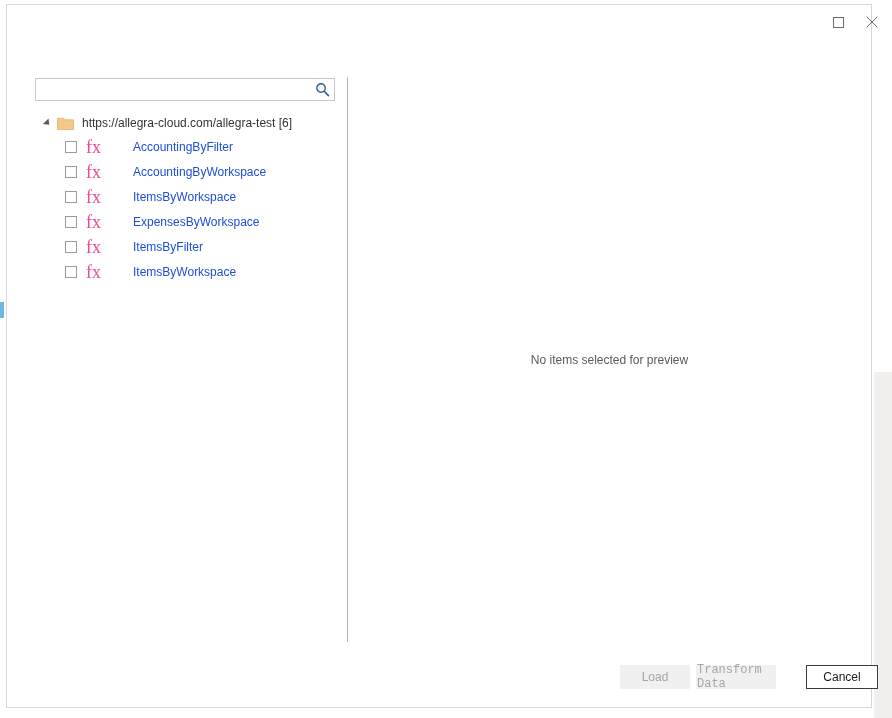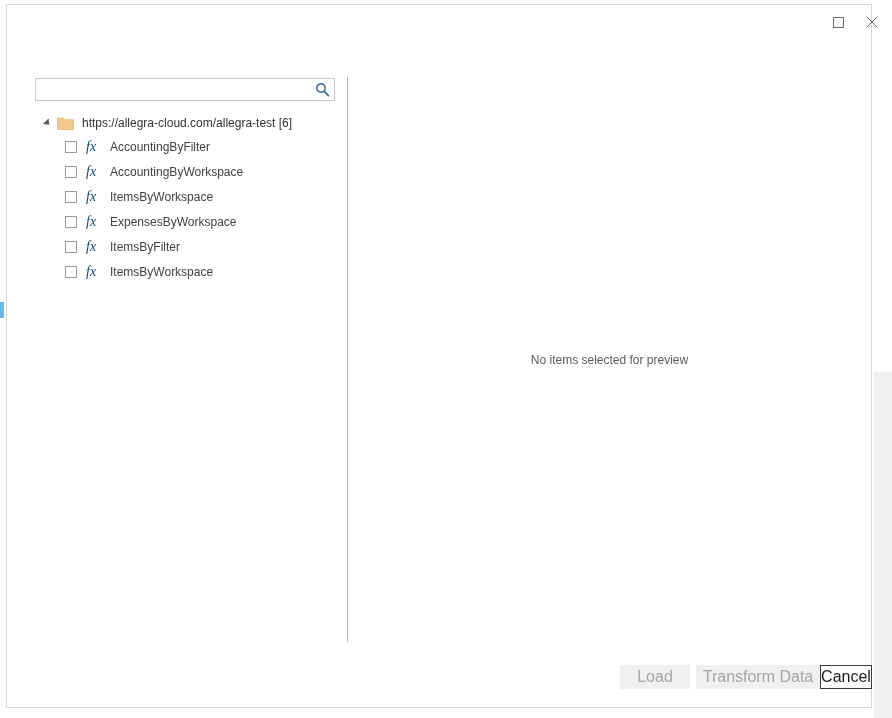--- a/index.html
+++ b/index.html
@@ -184,33 +184,33 @@
     width: 12px; height: 12px;
     border: 1px solid #9a9a9a;
     background: #ffffff;
     box-sizing: border-box;
     flex: 0 0 auto;
     margin-right: 9px;
     cursor: default;
   }
   .fx-icon {
     font-family: "Liberation Serif", serif;
-    font-style: italic;
-    font-size: 14px;
-    color: #0c4a6e;
+    font-size: 18px;
+    color: #ec4899;
     flex: 0 0 auto;
     margin-right: 9px;
     width: 15px;
     text-align: left;
     line-height: 1;
   }
   .item-label {
     font-size: 12px;
-    color: #404040;
+    color: #1d4ed8;
     white-space: nowrap;
+    margin-left: 23px;
   }
 
   
   .divider {
     position: absolute;
     left: 340px; top: 72px;
     width: 1px; height: 565px;
     background: #b4b4b4;
   }
 
@@ -234,45 +234,45 @@
   .footer {
     position: absolute;
     left: 0; bottom: 16px;
     width: 864px; height: 26px;
   }
   .btn {
     position: absolute;
     top: 0;
     height: 24px;
     font-family: "Liberation Sans", sans-serif;
-    font-size: 16px;
+    font-size: 12px;
     box-sizing: border-box;
     display: flex;
     align-items: center;
     justify-content: center;
     cursor: default;
     background: #f0f0f0;
     border: 1px solid #f0f0f0;
     color: #a6a6a6;
   }
   .btn-load {
     left: 613px;
     width: 70px;
   }
   .btn-transform {
     left: 689px;
-    width: 124px;
+    width: 80px;
+    font-family: Liberation Mono, monospace;
   }
   .btn-cancel {
     left: 799px;
-    width: 52px;
+    width: 72px;
     background: #ffffff;
     border: 1px solid #3b3b3b;
     color: #1a1a1a;
-    margin-left: 14px;
   }
 </style>
 </head>
 <body>
 
 <div class="backdrop"></div>
 <div class="right-strip"></div>
 <div class="left-accent"></div>
 
 <div class="window">

